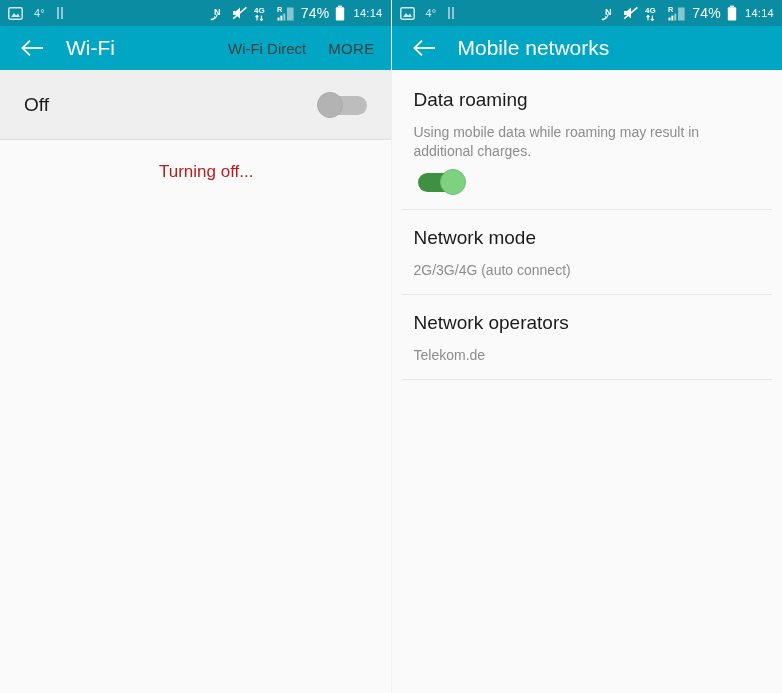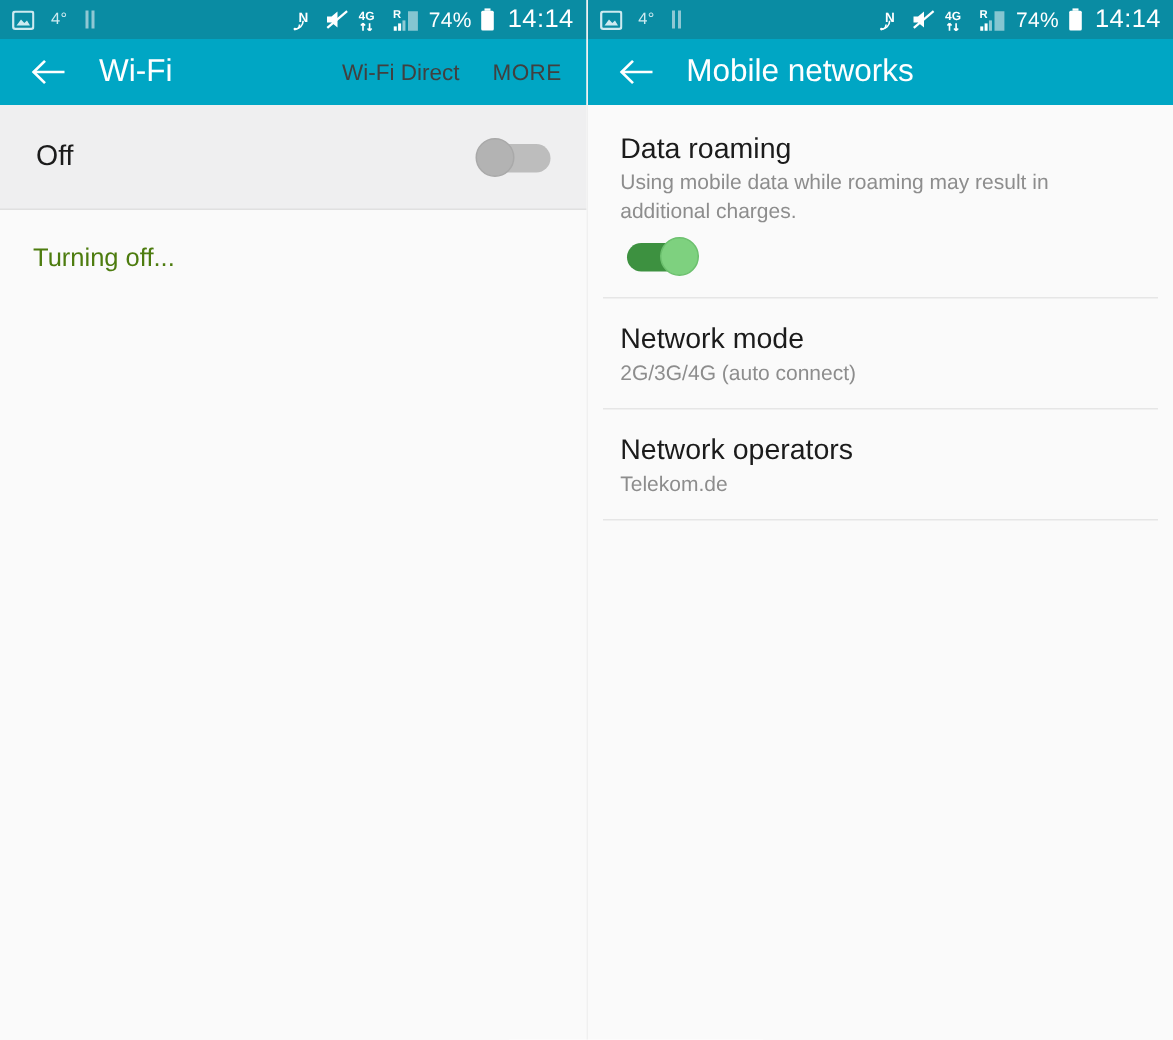--- a/index.html
+++ b/index.html
@@ -71,21 +71,21 @@
     background: #8fc8d4;
   }
   .sb-pause::before { left: 1px; }
   .sb-pause::after  { left: 5px; }
   .sb-pct {
     font-size: 14px;
     color: #ffffff;
     letter-spacing: .2px;
   }
   .sb-time {
-    font-size: 17px;
+    font-size: 11px;
     color: #ffffff;
     letter-spacing: .3px;
     margin-left: 2px;
   }
   .icon-svg { display: block; }
 
   
   .appbar {
     height: 44px;
     background: #00a6c4;
@@ -171,22 +171,23 @@
   .switch.on  .knob  { background: #7ed17f; right: 0; left: auto; border: 1px solid #6cc06e; box-sizing: border-box; }
 
   
   .content {
     flex: 1 1 auto;
     background: #fafafa;
     overflow: hidden;
   }
   .status-text {
     font-size: 17px;
-    color: #4d7c0f;
+    color: #b91c1c;
     padding: 22px 0 0 22px;
+    text-align: center;
   }
 
   .list { padding-top: 2px; }
   .list-item {
     position: relative;
     padding: 16px 22px 15px 22px;
     box-sizing: border-box;
     display: flex;
     align-items: flex-start;
     cursor: pointer;
@@ -204,21 +205,21 @@
   .li-text { flex: 1 1 auto; min-width: 0; padding-right: 14px; }
   .li-title {
     font-size: 19px;
     color: #1b1b1b;
     line-height: 24px;
   }
   .li-sub {
     font-size: 14px;
     color: #8d8d8d;
     line-height: 19px;
-    margin-top: 0;
+    margin-top: 11px;
   }
   .li-control {
     flex: 0 0 auto;
     padding-top: 8px;
   }
 </style>
 </head>
 <body>
 
 <div class="screens">

